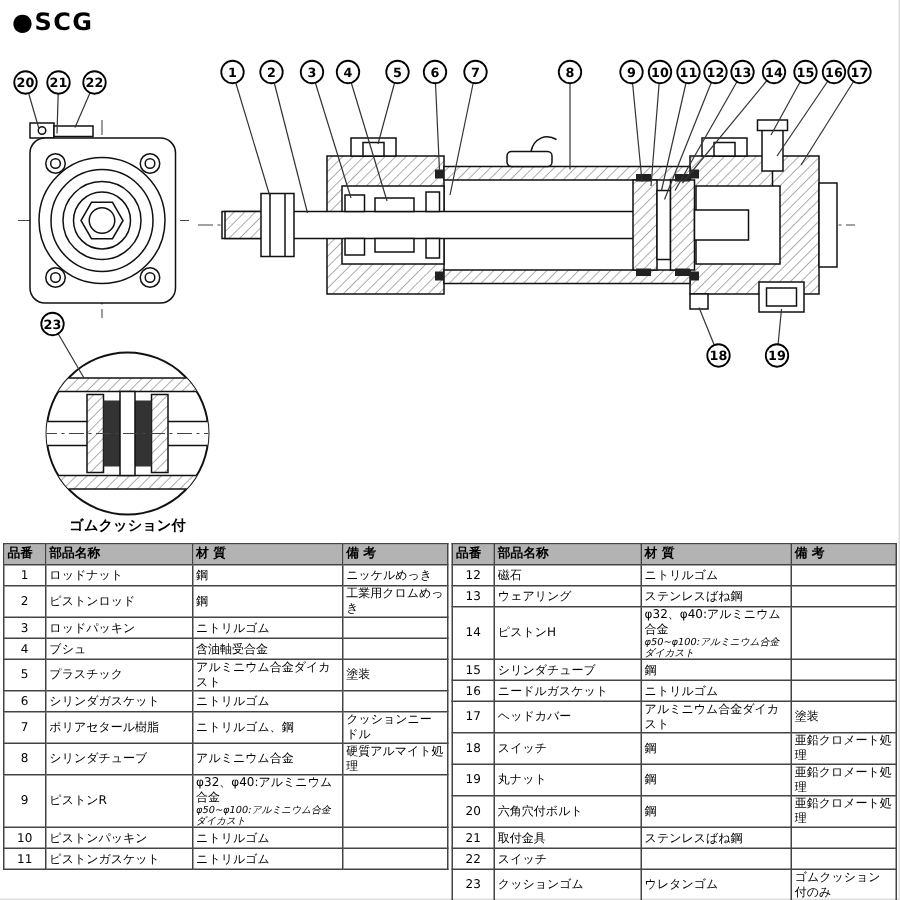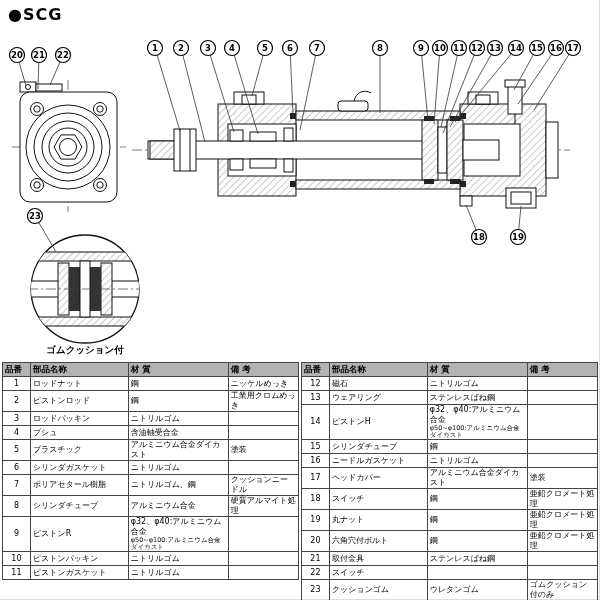--- a/index.html
+++ b/index.html
@@ -14,21 +14,21 @@
   table.parts th,table.parts td{border:1px solid #444;padding:0px 2px;vertical-align:middle;
         overflow:hidden;line-height:1.25;height:13px;}
   table.parts th{background:#b3b3b3;font-weight:bold;text-align:left;font-size:8.5px;}
   table.parts td{font-size:8px;}
   th.no,td.no{width:24px;text-align:center;}
   th.name,td.name{width:100px;margin-top:29px;}
   th.mat,td.mat{width:100px;}
   td.mat{font-size:7.5px;}
   th.rem,td.rem{width:70px;}
   td.rem{font-size:7px;}
-  td.mat .m2{font-size:6.5px;line-height:1.1;}
+  td.mat .m2{font-size:6.5px;line-height:1.1;font-style:italic;}
 </style>
 </head>
 <body>
 
 <div class="page">
 
   <div class="series-header">
     <span>●</span><span>SCG</span>
   </div>
 

